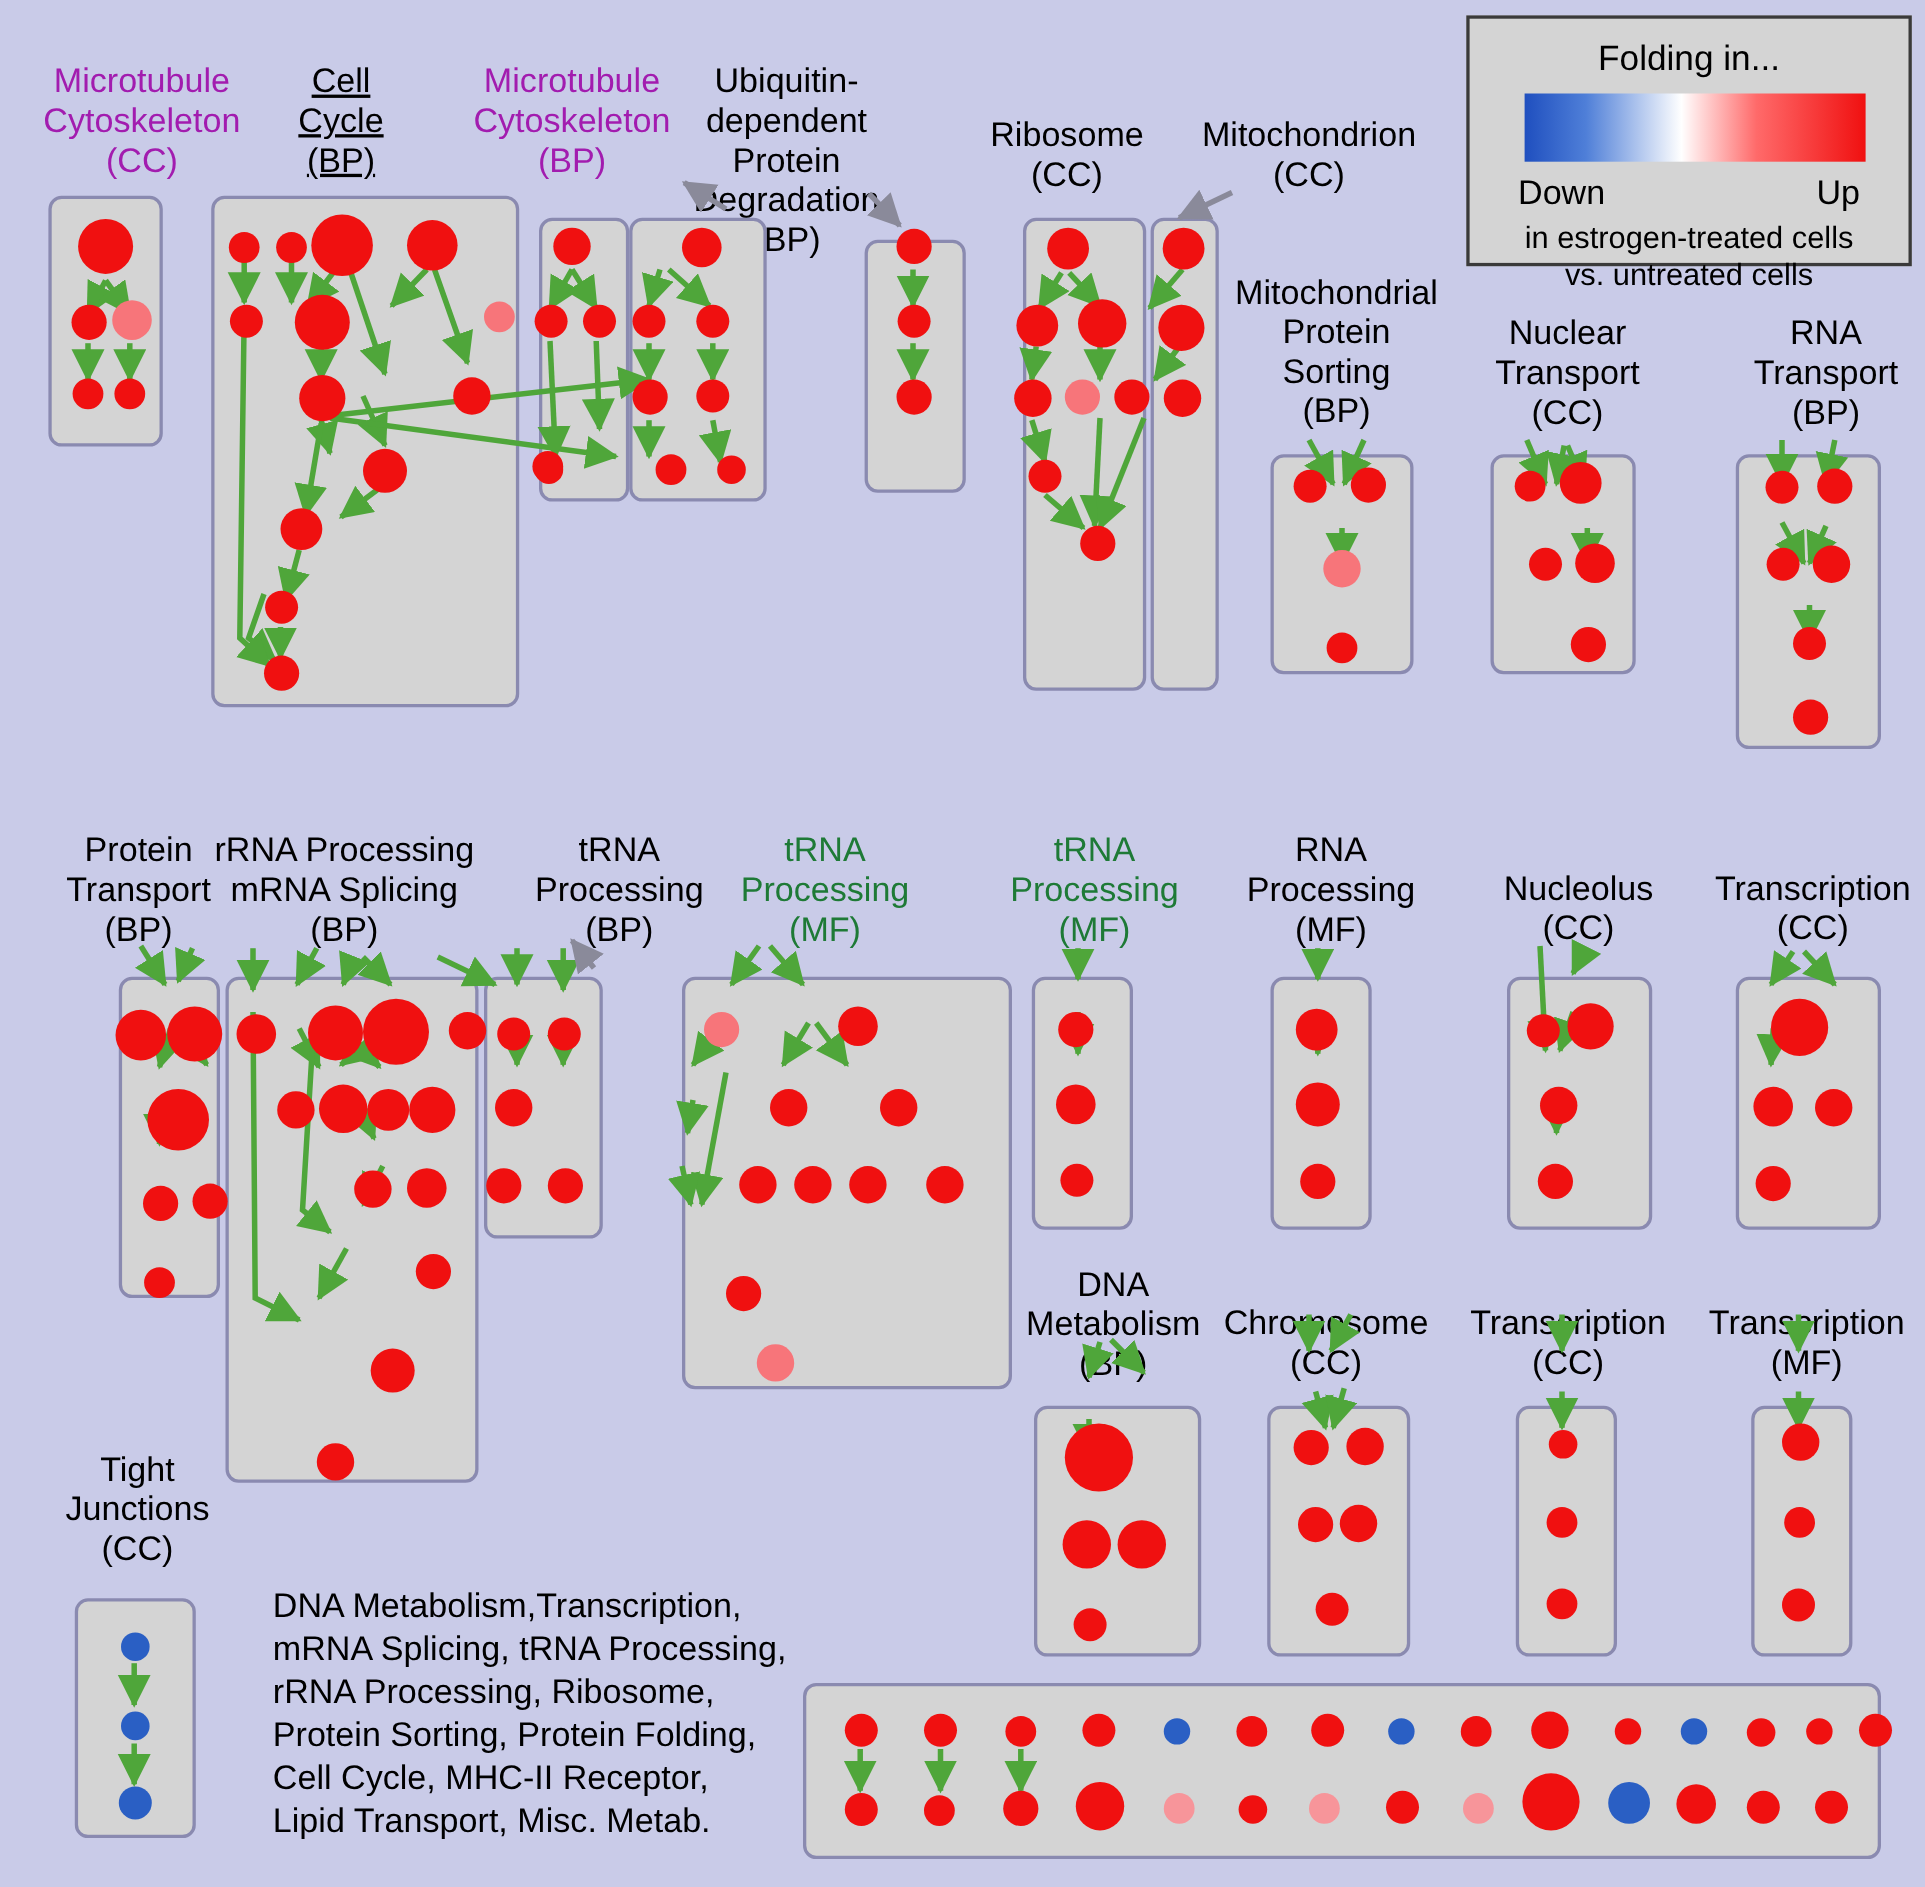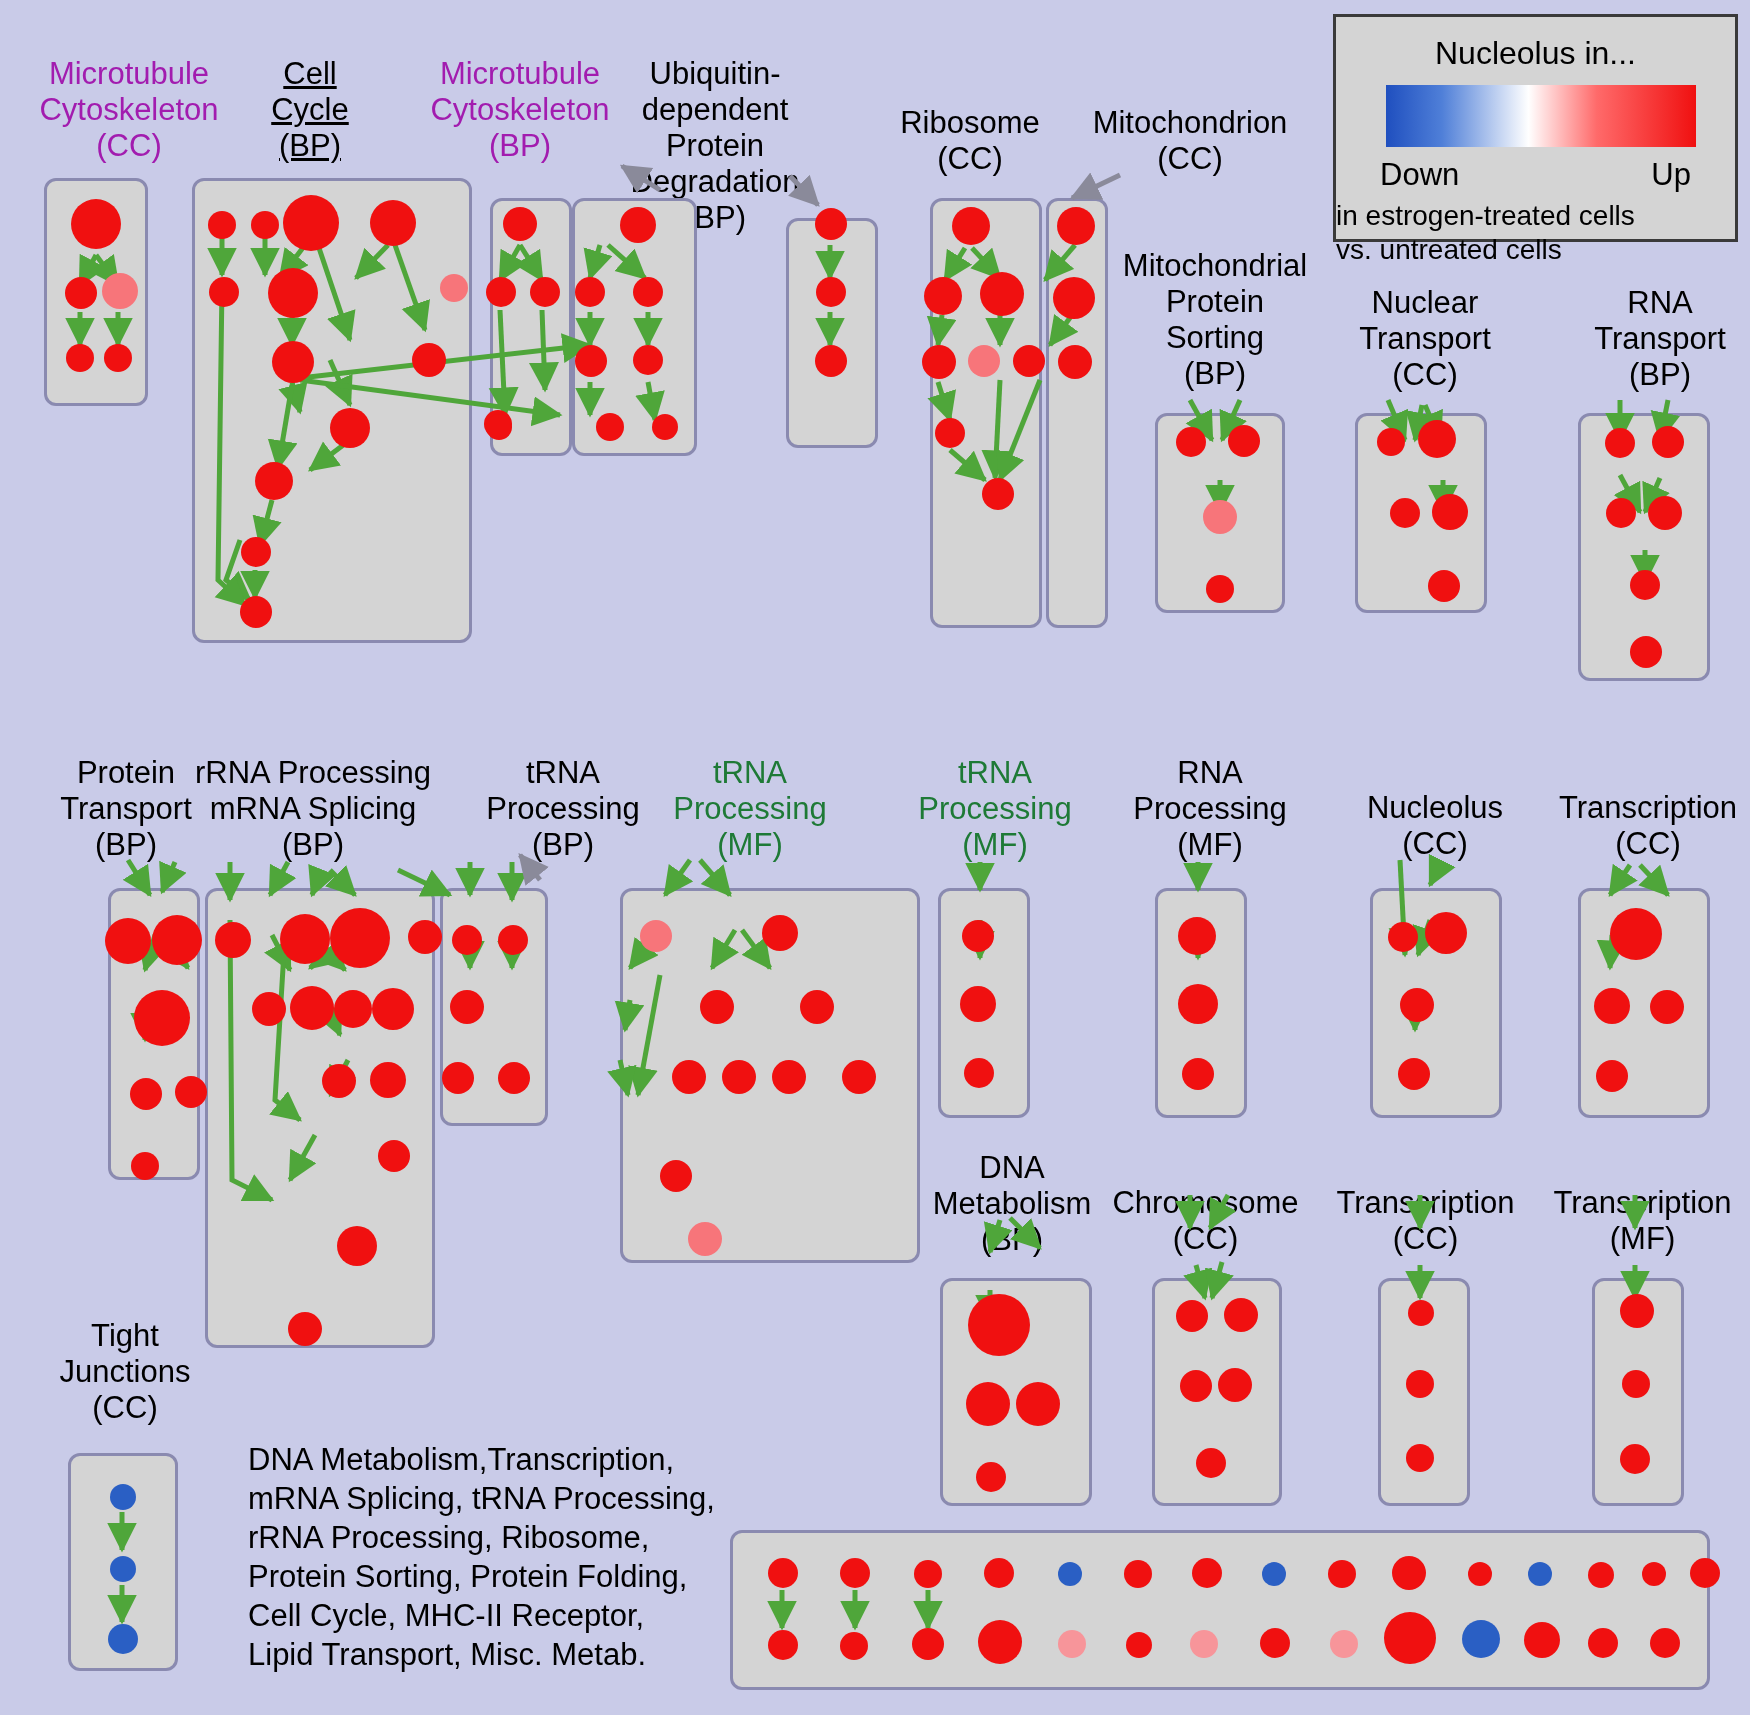--- a/index.html
+++ b/index.html
@@ -44,31 +44,31 @@
     position:absolute;width:100%;text-align:center;top:18px;
     font-size:32px;color:#000;
   }
   .legend-bar{
     position:absolute;
     left:50px;top:68px;width:310px;height:62px;
     background:linear-gradient(to right,#1f4fbf 0%,#4f7fd8 18%,#ffffff 46%,#ff6a6a 68%,#f01010 100%);
   }
   .legend-down{position:absolute;left:44px;top:140px;font-size:31px;color:#000;}
   .legend-up{position:absolute;right:44px;top:140px;font-size:31px;color:#000;}
-  .legend-sub{position:absolute;width:100%;text-align:left;top:182px;font-size:28px;line-height:34px;color:#000;}
+  .legend-sub{position:absolute;width:100%;text-align:center;top:182px;font-size:28px;line-height:34px;color:#000;}
   .multiline{position:absolute;font-size:31px;line-height:39px;color:#000;white-space:pre;text-align:left;}
   svg.edges{position:absolute;left:0;top:0;width:1750px;height:1715px;pointer-events:none;}
 </style>
 </head>
 <body>
 
 <div id="canvas">
 
   <div class="legend" style="left:1333px;top:14px;width:405px;height:228px;">
-    <div class="legend-title">Nucleolus in...</div>
+    <div class="legend-title">Folding in...</div>
     <div class="legend-bar"></div>
     <div class="legend-down">Down</div>
     <div class="legend-up">Up</div>
     <div class="legend-sub" style="white-space:pre;">in estrogen-treated cells
 vs. untreated cells</div>
   </div>
 
   <div class="label cc-blue" style="left:24px;top:56px;width:210px;">Microtubule
 Cytoskeleton
 (CC)</div>

